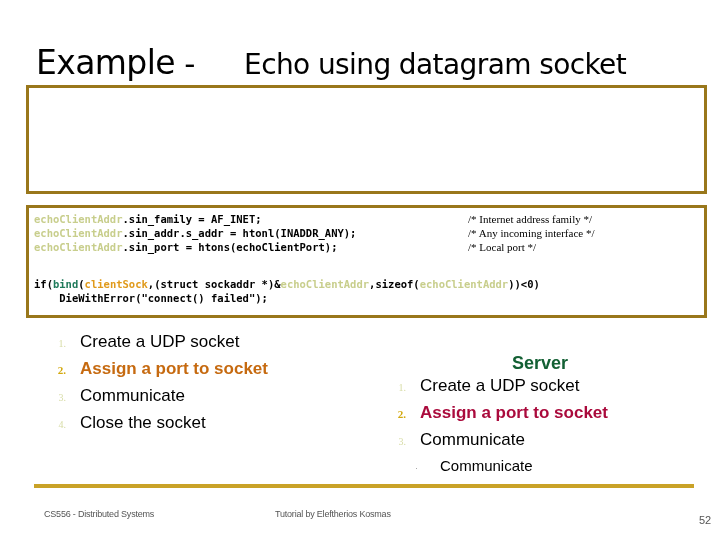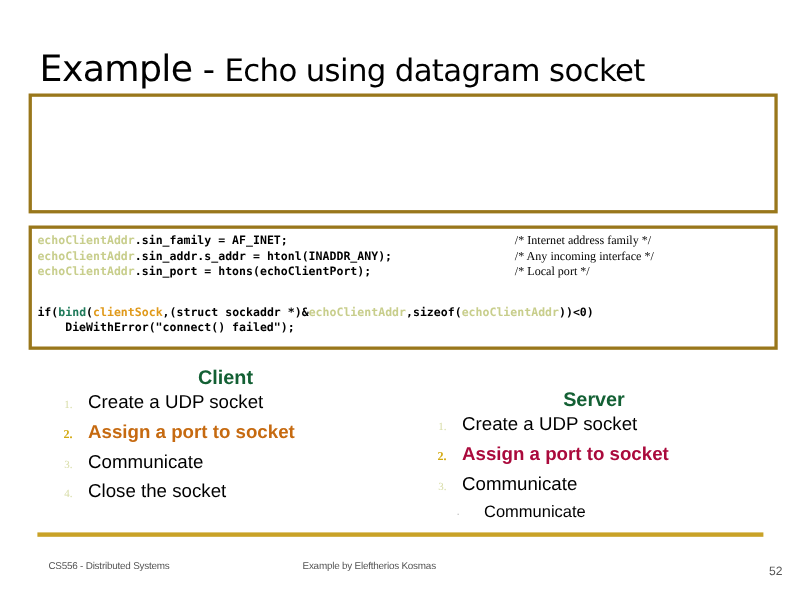--- a/index.html
+++ b/index.html
@@ -27,20 +27,21 @@
     line-height: 38px;
     letter-spacing: -0.6px;
     color: #000000;
     white-space: nowrap;
   }
   .slide-title .title-main {
     font-size: 33px;
   }
   .slide-title .title-sub {
     font-size: 28px;
+    margin-left: 40px;
   }
 
   
   .code-box {
     position: absolute;
     box-sizing: border-box;
     border: 3px solid #99771b;
     background: #ffffff;
   }
   #code-box-top {
@@ -210,21 +211,20 @@
 
 <div class="slide-title"><span class="title-main">Example</span><span class="title-sep"> - </span><span class="title-sub">Echo using datagram socket</span></div>
 
 <div class="code-box" id="code-box-top"></div>
 <div class="code-box" id="code-box-bottom"></div>
 
 <div class="code-area" id="code-area-1"><div class="code-line"><span class="tok-var">echoClientAddr</span><span class="tok-plain">.sin_family = AF_INET;</span><span class="comment">/* Internet address family */</span></div><div class="code-line"><span class="tok-var">echoClientAddr</span><span class="tok-plain">.sin_addr.s_addr = htonl(INADDR_ANY);</span><span class="comment">/* Any incoming interface */</span></div><div class="code-line"><span class="tok-var">echoClientAddr</span><span class="tok-plain">.sin_port = htons(echoClientPort);</span><span class="comment">/* Local port */</span></div></div>
 <div class="code-area-2" id="code-area-2"><div class="code-line"><span class="tok-plain">if(</span><span class="tok-fn">bind</span><span class="tok-plain">(</span><span class="tok-arg">clientSock</span><span class="tok-plain">,(struct sockaddr *)&amp;</span><span class="tok-var">echoClientAddr</span><span class="tok-plain">,sizeof(</span><span class="tok-var">echoClientAddr</span><span class="tok-plain">))&lt;0)</span></div><div class="code-line"><span class="tok-plain">    DieWithError("connect() failed");</span></div></div>
 
 <div class="col" id="client-col">
-  <div class="col-head">Client</div>
   <div id="client-steps">
       <div class="step">
         <div class="step-num">1.</div>
         <div class="step-text">Create a UDP socket</div>
       </div>
       <div class="step">
         <div class="step-num hl">2.</div>
         <div class="step-text orange">Assign a port to socket</div>
       </div>
       <div class="step">
@@ -255,14 +255,14 @@
       </div>
       <div class="substep">
         <div class="substep-bullet">·</div>
         <div class="substep-text">Communicate</div>
       </div>
     </div>
 </div>
 
 <div id="footer-rule"></div>
 <div class="footer-text" id="footer-course">CS556 - Distributed Systems</div>
-<div class="footer-text" id="footer-tutorial">Example by Eleftherios Kosmas</div>
+<div class="footer-text" id="footer-tutorial">Tutorial by Eleftherios Kosmas</div>
 <div id="footer-page">52</div>
 
 </body></html>

